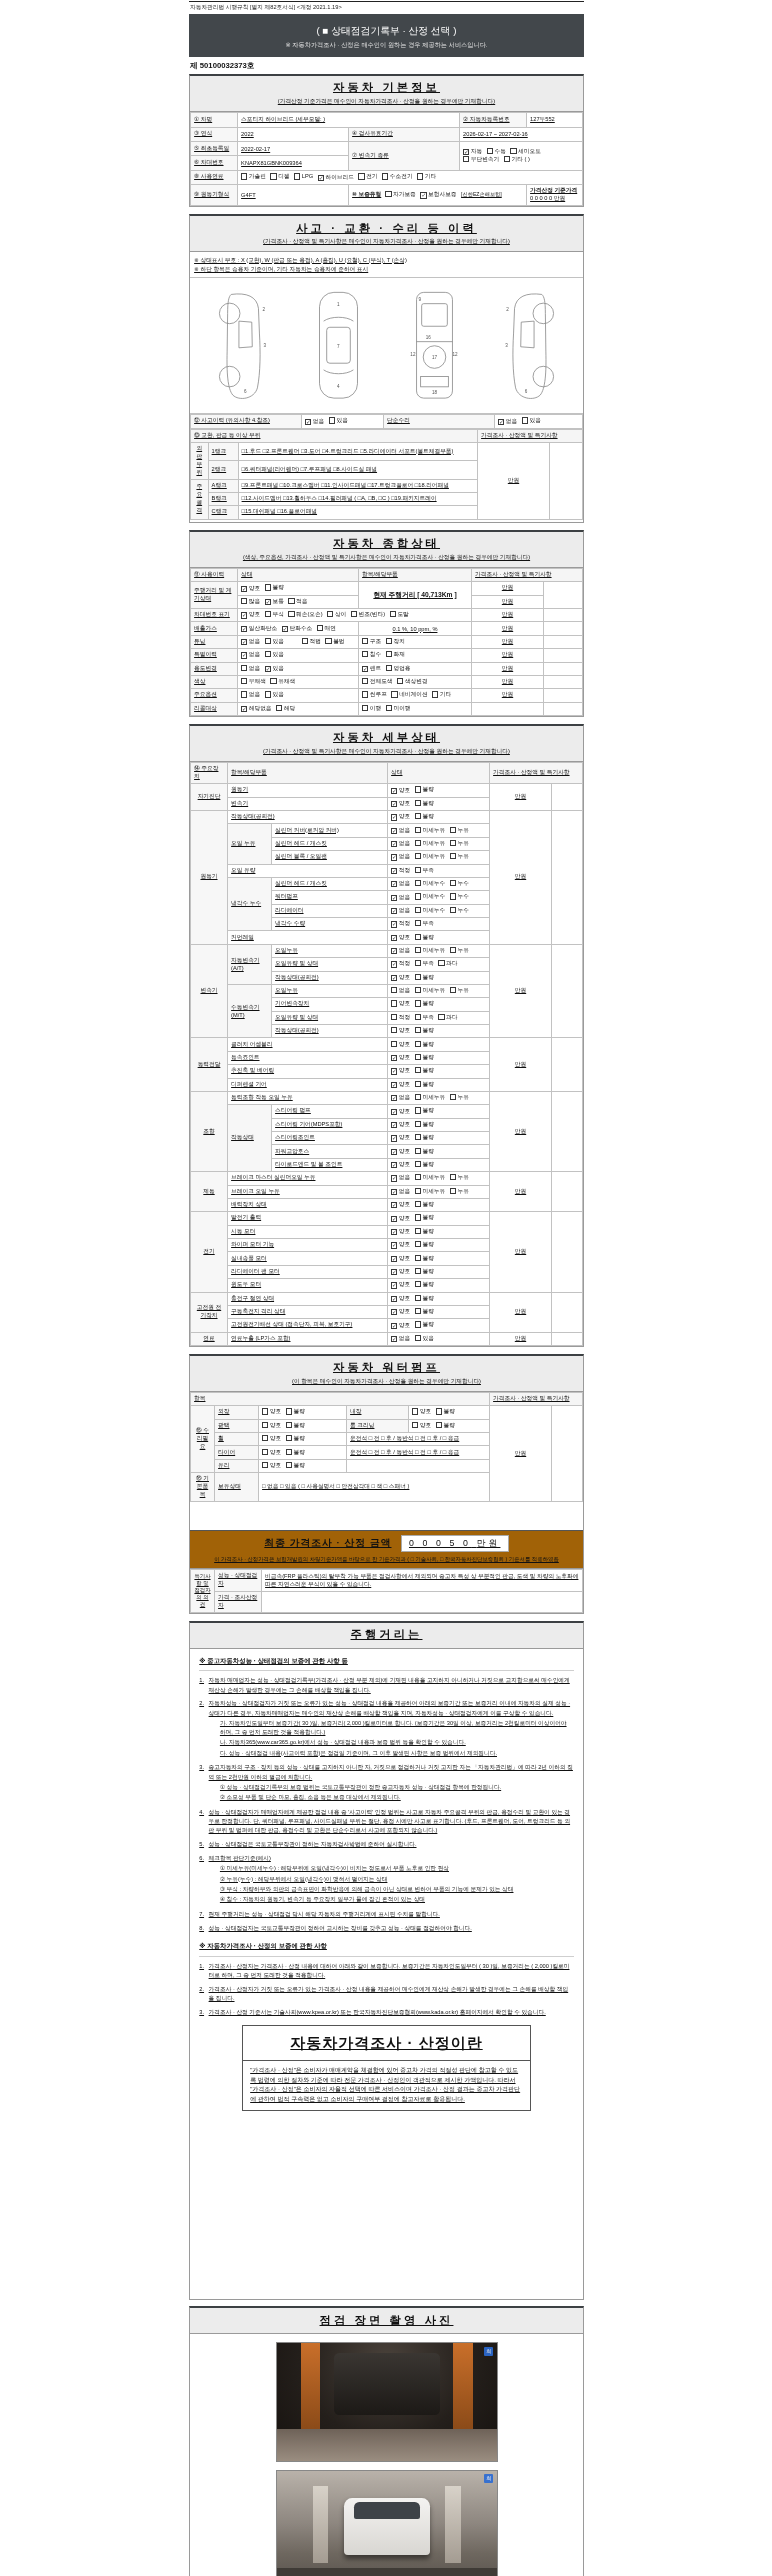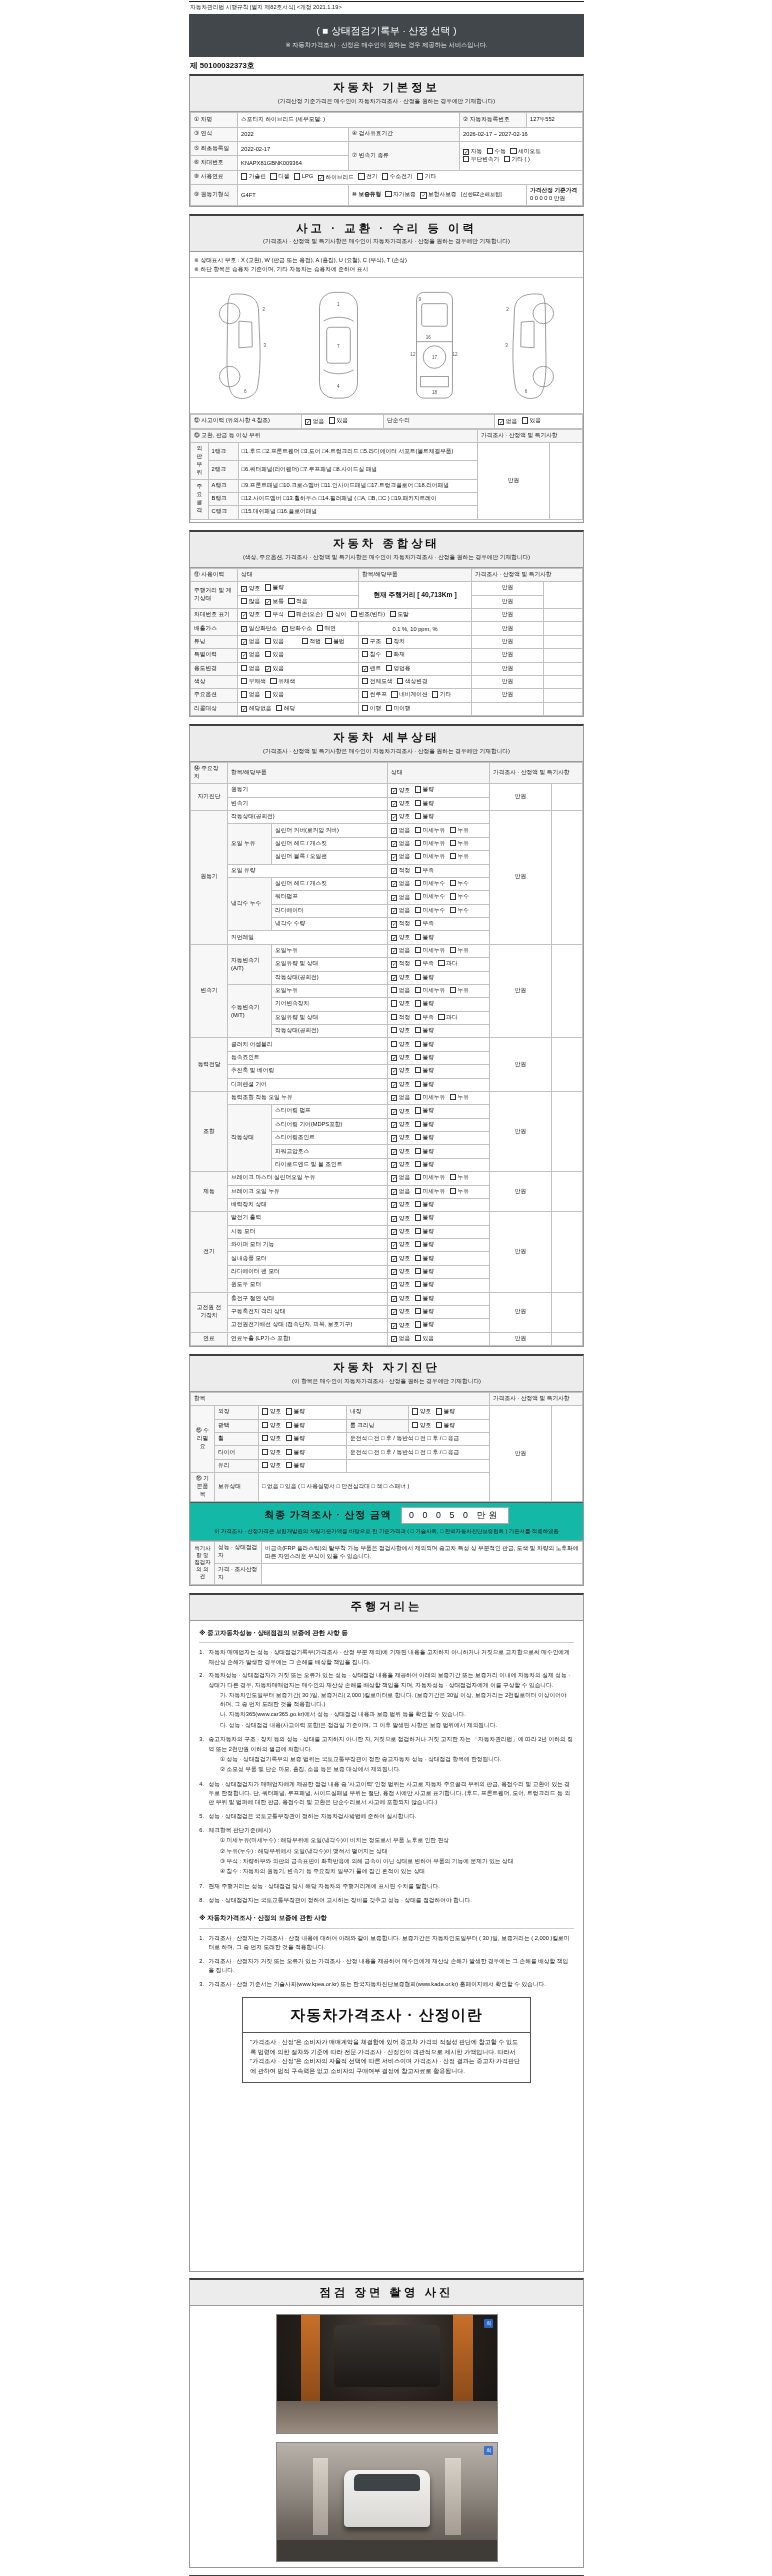--- a/index.html
+++ b/index.html
@@ -6,21 +6,21 @@
   body { width:773px; height:2576px; overflow:hidden; background:#fff;
          font-family:"Liberation Sans","DejaVu Sans",sans-serif; color:#111; }
   .page { width:395px; margin:0 auto; padding-top:1px; }
   .topnote { font-size:5.7px; color:#222; padding:2.1px 1px 1.5px; border-top:1px solid #222; }
   .titlebar { background:#42474b; color:#fff; text-align:center; padding:8.2px 0 6.7px; }
   .titlebar h1 { font-size:17px; font-weight:bold; letter-spacing:0.5px; }
   .titlebar .tsub { font-size:9.8px; margin-top:3.6px; }
   .titlebar .tnote { font-size:6.2px; color:#e3e3e3; margin-top:2.6px; }
   .docno { font-size:7.7px; font-weight:bold; padding:4.1px 1px 3.1px; }
 
-  .section { border:0.5px solid #9a9a9a; border-top:2.1px solid #3c4043; margin-bottom:6.7px; background:#fff; }
+  .section { border:0.5px solid #9a9a9a; border-top:2.1px solid #3c4043; margin-bottom:6.7px; background:#fff;text-decoration:underline; }
   .sec-head { background:#ececec; text-align:center; padding:4.6px 2.1px 5.2px; border-bottom:0.5px solid #9a9a9a; }
   .sec-head h2 { font-size:11.3px; font-weight:bold; letter-spacing:3.1px; }
   .sec-head .ssub { font-size:5.7px; margin-top:2.6px; letter-spacing:0; }
 
   table { border-collapse:collapse; width:100%; font-size:5.7px; table-layout:fixed; }
   td, th { border:0.5px solid #c2c2c2; padding:2.1px 3.1px; vertical-align:middle; text-align:left; }
   th { background:#f5f5f5; font-weight:normal; }
   td.lab, td.glab, td.slab { background:#f7f7f7; }
   td.price { text-align:center; }
   td.item  { text-align:center; }
@@ -36,21 +36,21 @@
   
   .basic td { height:14.4px; }
   
   .legend { font-size:5.7px; padding:3.1px 4.1px; border-bottom:0.5px solid #c2c2c2; line-height:1.6; }
   .diagrams { display:flex; justify-content:space-around; align-items:center; padding:7.2px 3.1px; border-bottom:0.5px solid #c2c2c2; }
   .diagrams svg { display:block; }
   .dg-num { font-size:9px; fill:#555; }
   .dg-line { fill:none; stroke:#8a8a8a; stroke-width:1.6; }
 
   
-  .finalband { background:#14b8a6; border-top:1px solid #555; border-bottom:0.5px solid #9a9a9a; padding:4.1px 5.2px 4.6px; }
+  .finalband { background:#a16207; border-top:1px solid #555; border-bottom:0.5px solid #9a9a9a; padding:4.1px 5.2px 4.6px;margin-top:28px; }
   .finalrow { display:flex; justify-content:center; align-items:center; gap:9.3px; }
   .finalrow .flab { font-size:9.8px; font-weight:bold; letter-spacing:1px; }
   .finalrow .fval { background:#fff; border:0.5px solid #aaa; padding:1.5px 7.2px; font-size:8.8px; letter-spacing:3.1px; }
   .finalnote { font-size:5.4px; text-align:center; margin-top:3.6px; }
 
   
   .notices { padding:0; }
   .nbody { padding:7.2px 9.3px 5.2px; font-size:5.7px; line-height:1.62; }
   .npart-title { font-size:6.4px; font-weight:bold; border-bottom:0.5px solid #cfcfcf; padding-bottom:4.1px; margin-bottom:5.2px; }
   .nitem { margin-bottom:4.6px; display:flex; }
@@ -571,21 +571,21 @@
             <td><span class="opt"><span class="cb checked"></span>없음</span><span class="opt"><span class="cb"></span>있음</span></td>
             <td class="price" rowspan="1">만원</td>
                          <td rowspan="1"></td>
           </tr>
         </tbody>
     </table>
   </div>
 
   <div class="section" style="min-height:202px">
     <div class="sec-head">
-      <h2>자동차 자기진단</h2>
+      <h2>자동차 워터펌프</h2>
       <div class="ssub">(이 항목은 매수인이 자동차가격조사 · 산정을 원하는 경우에만 기재합니다)</div>
     </div>
     <table>
       <colgroup>
           <col style="width:24px">
           <col style="width:44px">
           <col style="width:88px">
           <col style="width:62px">
           <col>
           <col style="width:62px">

